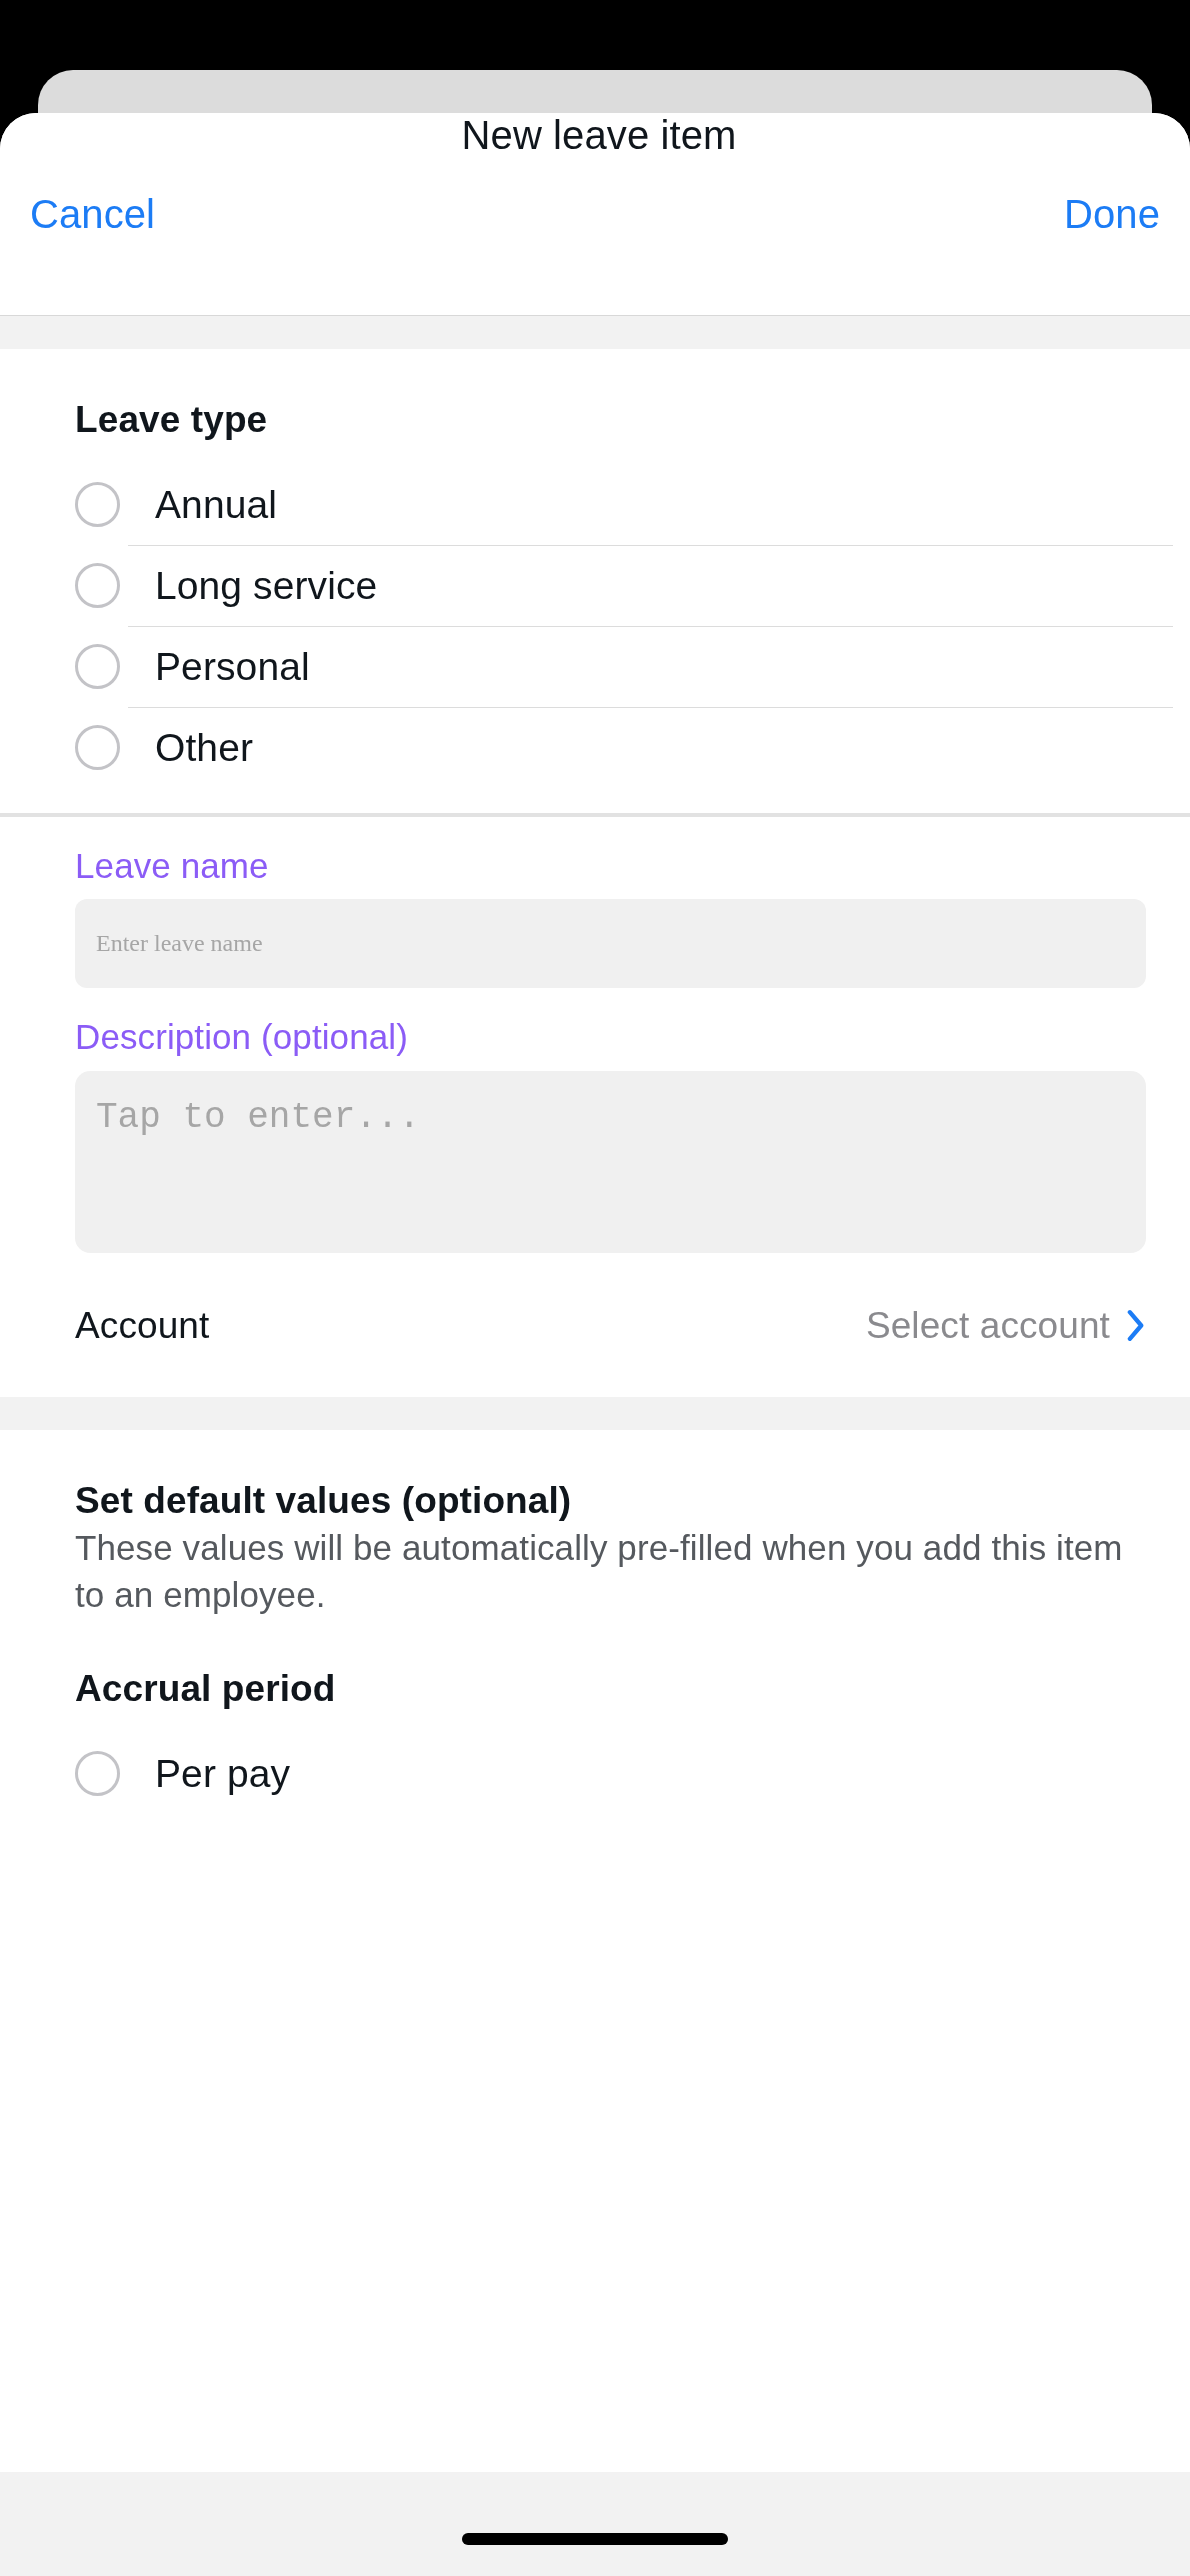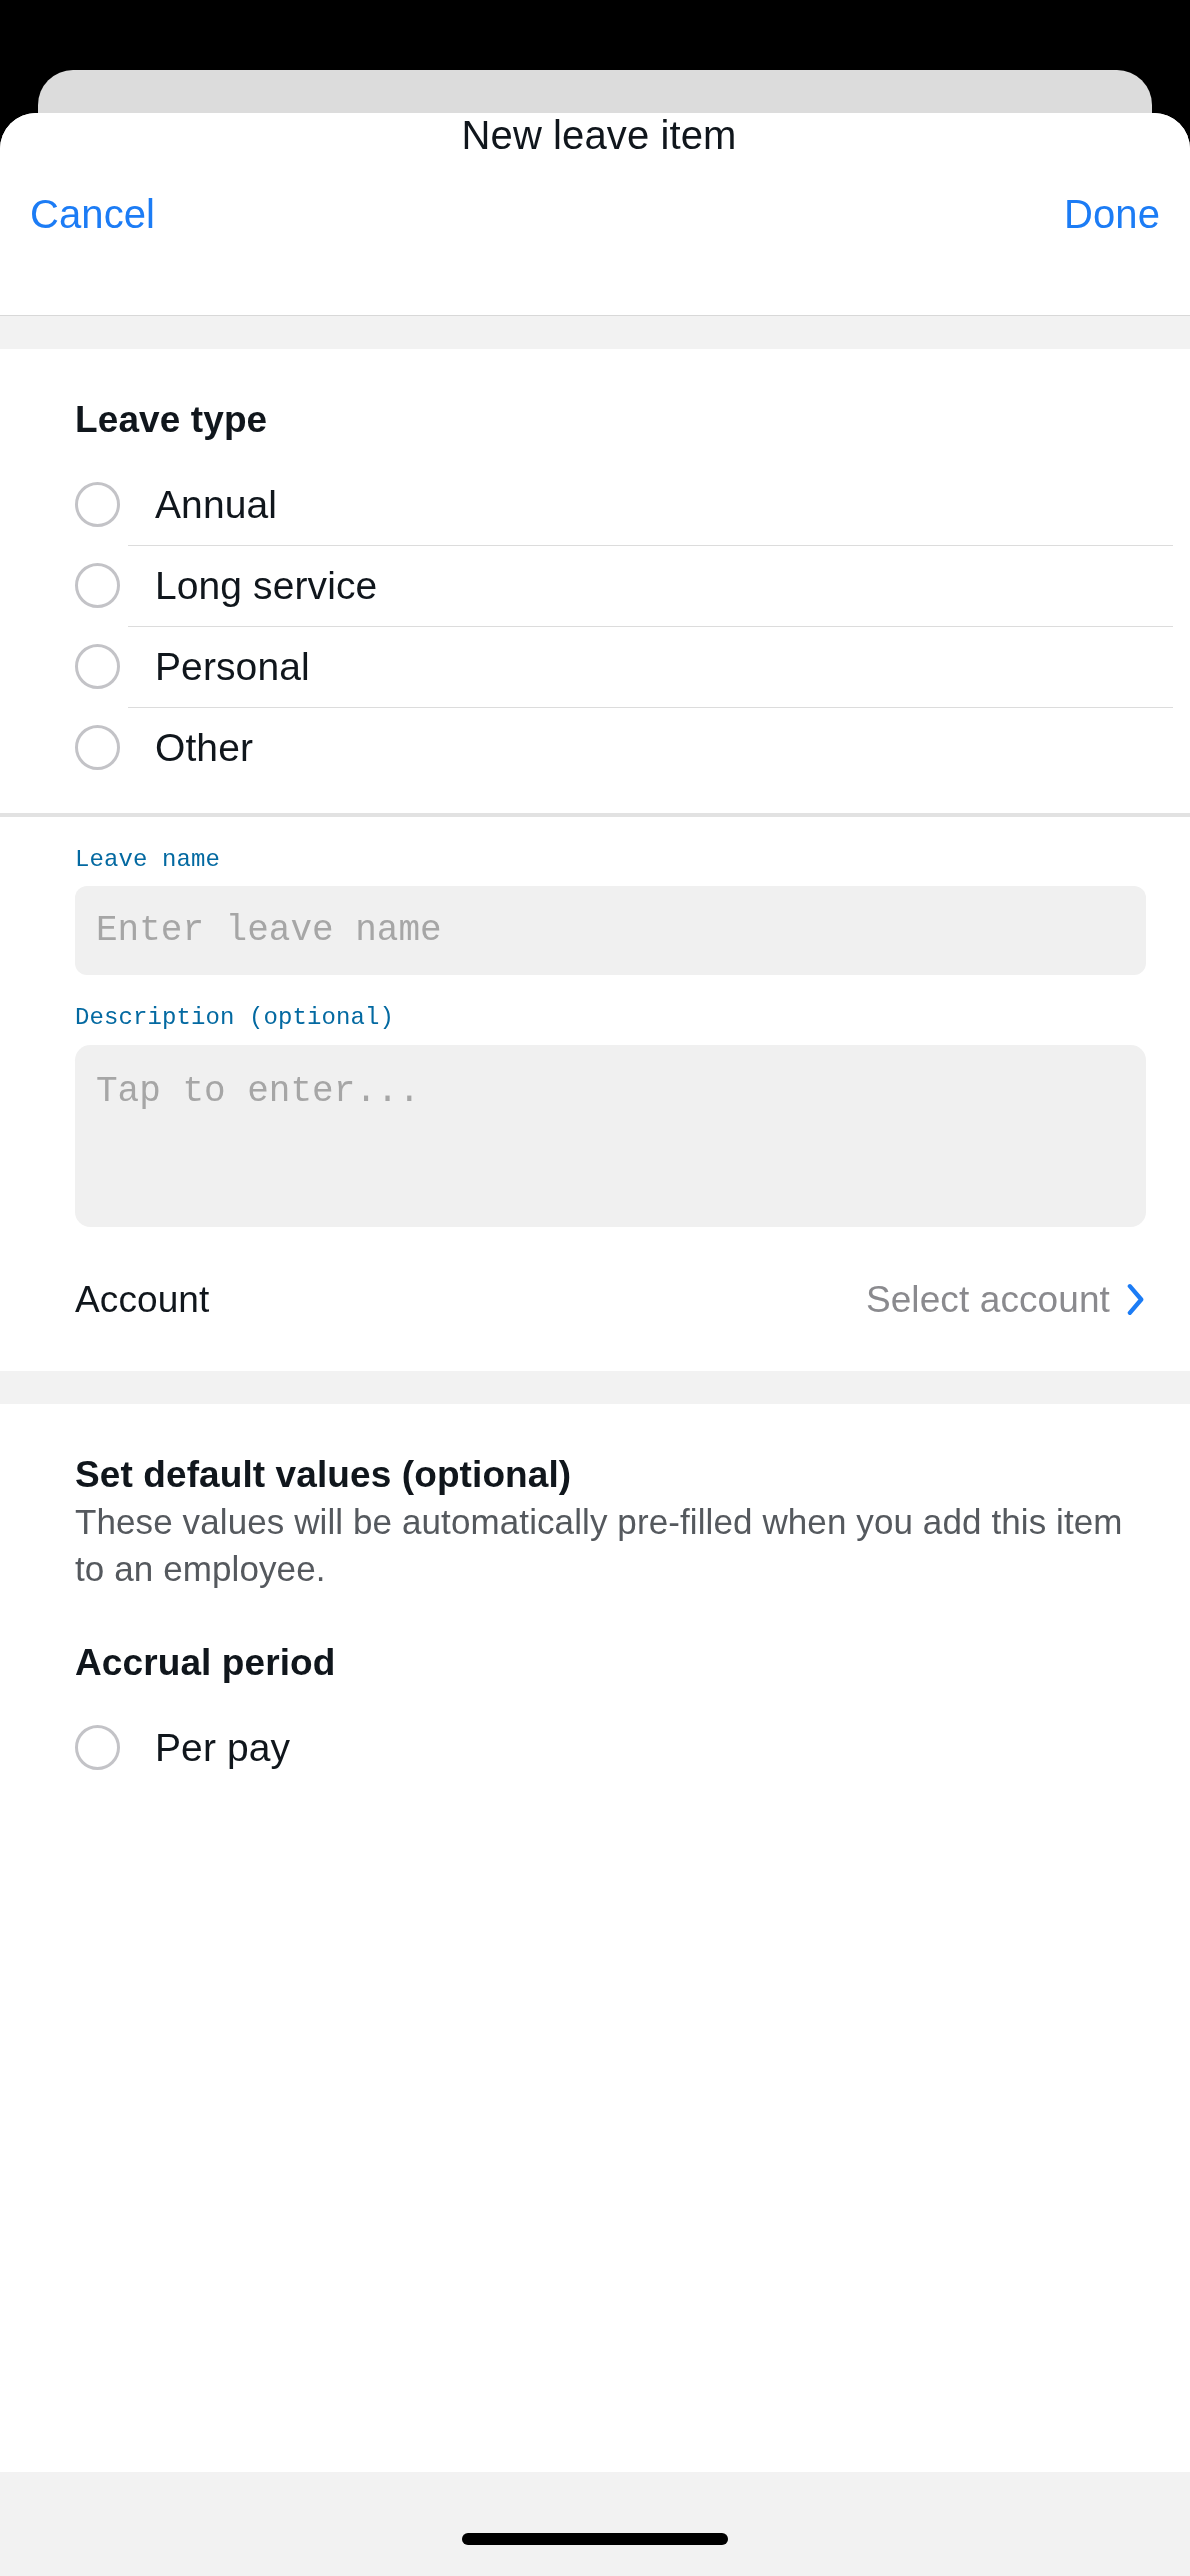--- a/index.html
+++ b/index.html
@@ -83,28 +83,28 @@
     content:""; position:absolute; left:50%; top:50%;
     width:26px; height:26px; margin:-13px 0 0 -13px;
     border-radius:50%; background:#2b7bf3;
   }
   .radio-label { font-size:39px; color:#10161c; letter-spacing:0.1px; }
 
   .radio-list-pad { height:25px; }
 
   
   .field-label {
-    font-size:24px; color:#0369a1; letter-spacing:0.1px;
-    padding-top:29px; padding-bottom:13.4px;font-family:Liberation Mono, monospace;
+    font-size:35px; color:#8b5cf6; letter-spacing:0.1px;
+    padding-top:29px; padding-bottom:13.4px;
   }
   .text-input {
     width:100%; height:89px; background:#f0f0f0;
     border:none; border-radius:12px;
-    font-size:36px; color:#10161c; padding:0 21px;
-    font-family:Liberation Mono, monospace;
+    font-size:24px; color:#10161c; padding:0 21px;
+    font-family:Liberation Serif, serif;
   }
   .text-input::placeholder { color:#a6a6a6; }
   .text-area {
     width:100%; height:182px; background:#f0f0f0;
     border:none; border-radius:15.3px; resize:none;
     font-size:36px; color:#10161c; padding:25px 21px;
     line-height:1.2;
     font-family:Liberation Mono, monospace;
   }
   .text-area::placeholder { color:#a6a6a6; }

